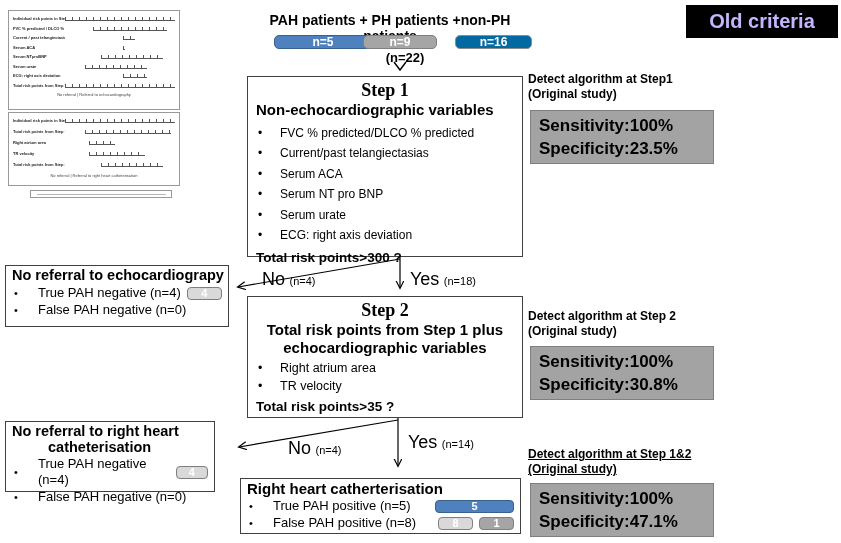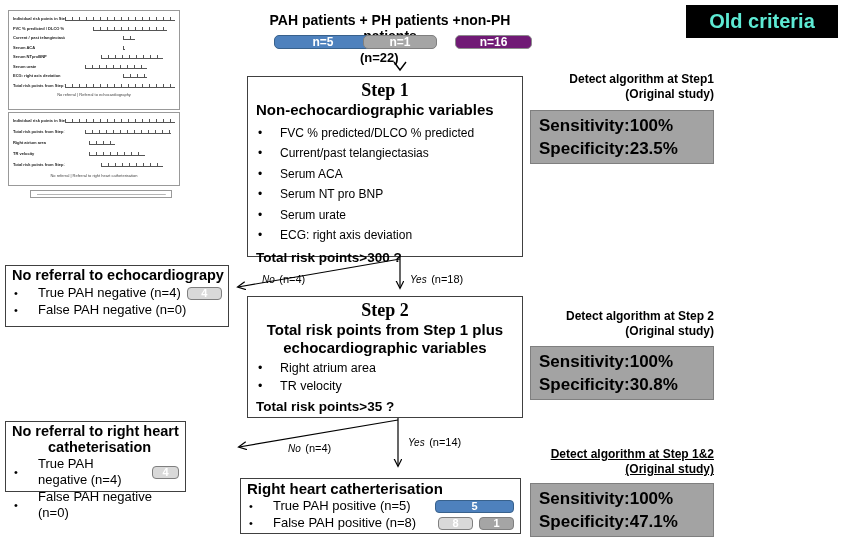--- a/index.html
+++ b/index.html
@@ -29,71 +29,71 @@
   .nom-legend{font-size:4px;line-height:5px;color:#444;text-align:center;margin-top:1px;}
   .caption-strip{box-sizing:border-box;position:absolute;left:22px;top:180px;width:142px;height:8px;border:1px solid #999;
     background:linear-gradient(#b5b5b5,#b5b5b5) center/92% 1px no-repeat;}
 
   
   .pop-label{position:absolute;left:250px;top:12px;width:280px;text-align:center;font-size:14px;font-weight:bold;}
   .n-chip{position:absolute;box-sizing:border-box;height:14px;border-radius:5px;color:#fff;font-weight:bold;
     font-size:12px;line-height:12px;text-align:center;}
   .chip-blue{background:#4e81bd;border:1.5px solid #38618c;}
   .chip-gray{background:#a5a5a5;border:1.5px solid #7f7f7f;}
-  .chip-light{background:#701a75;border:1.5px solid #8c8c8c;}
-  .n-total{position:absolute;left:360px;top:50px;width:90px;text-align:left;font-size:13px;font-weight:bold;}
-
-  .old-criteria{position:absolute;left:686px;top:5px;width:152px;height:33px;background:#000;color:#5eead4;
+  .chip-light{background:#0369a1;border:1.5px solid #8c8c8c;}
+  .n-total{position:absolute;left:360px;top:50px;width:90px;text-align:center;font-size:13px;font-weight:bold;}
+
+  .old-criteria{position:absolute;left:686px;top:5px;width:152px;height:33px;background:#000;color:#c4b5fd;
     font-size:20px;font-weight:bold;text-align:center;line-height:33px;}
 
   
   .step-box{position:absolute;box-sizing:border-box;background:#fff;border:1.5px solid #404040;padding:2px 8px;}
   #step1-box{left:247px;top:76px;width:276px;height:181px;}
   #step2-box{left:247px;top:296px;width:276px;height:122px;}
   .step-title{text-align:center;font-size:18px;font-weight:bold;line-height:22px;font-family:Liberation Serif, serif;}
   .step-sub{font-size:15px;font-weight:bold;line-height:18px;}
   #step2-box .step-sub{text-align:center;}
   .bullet{display:flex;font-size:12px;line-height:14px;margin:6.5px 0;}
   .bullet .dot{width:22px;flex:none;text-align:left;padding-left:2px;}
   #step2-box .bullet{font-size:12.5px;margin:4px 0;}
   .step-q{font-size:13.5px;font-weight:bold;margin-top:8px;}
   #step2-box .step-q{margin-top:6px;}
 
   
   .out-box{position:absolute;box-sizing:border-box;background:#fff;border:1.5px solid #404040;padding:1px 6px;}
   #no-echo-box{left:5px;top:265px;width:224px;height:62px;}
-  #no-rhc-box{left:5px;top:421px;width:181px;height:71px;}
+  #no-rhc-box{left:5px;top:421px;width:210px;height:71px;}
   .out-title{font-size:14.5px;font-weight:bold;line-height:17px;white-space:nowrap;}
   .out-title2{font-size:14.5px;font-weight:bold;line-height:16px;}
   .out-title2 .l2{padding-left:36px;}
   .out-bullet{display:flex;align-items:center;font-size:13px;line-height:16px;margin:1px 0;}
   .out-bullet .dot{width:24px;flex:none;padding-left:2px;font-size:11px;}
   .mini-chip{box-sizing:border-box;display:inline-block;height:13px;border-radius:4px;color:#fff;font-weight:bold;
     font-size:11px;line-height:11px;text-align:center;margin-left:6px;}
   .mini-light{background:#d9d9d9;border:1.5px solid #7f7f7f;width:35px;}
   .mini-dark{background:#a5a5a5;border:1.5px solid #7f7f7f;width:35px;}
   .mini-blue{background:#4e81bd;border:1.5px solid #38618c;width:79px;}
 
   
   #rhc-box{left:240px;top:478px;width:281px;height:56px;}
   #rhc-box .out-title{font-size:15px;}
   #rhc-box .out-bullet{font-size:13px;}
   .chip-slot{margin-left:auto;display:flex;align-items:center;}
 
   
-  .detect-caption{position:absolute;width:186px;text-align:right;font-size:12px;line-height:15px;font-weight:bold;}
+  .detect-caption{position:absolute;width:186px;text-align:left;font-size:12px;line-height:15px;font-weight:bold;}
   .detect-box{position:absolute;box-sizing:border-box;width:184px;height:54px;background:#a3a3a3;border:1px solid #7f7f7f;
     padding:3px 8px;font-size:17px;font-weight:bold;line-height:23px;}
   #detect1-caption{left:528px;top:72px;}   #detect1-box{left:530px;top:110px;}
   #detect2-caption{left:528px;top:309px;}  #detect2-box{left:530px;top:346px;}
   #detect3-caption{left:528px;top:447px;text-decoration:underline;}  #detect3-box{left:530px;top:483px;}
 
   
   .branch-label{position:absolute;white-space:nowrap;}
-  .b-main{font-size:10px;font-style:italic;}
+  .b-main{font-size:18px;}
   .b-sub{font-size:11px;}
 
   svg.overlay{position:absolute;left:0;top:0;pointer-events:none;}
 </style>
 </head>
 <body>
 
 <div id="canvas">
 
   <div class="thumb">
@@ -157,21 +157,21 @@
             <span class="nom-scale"></span>
           </div>
         </div>
       <div class="nom-legend">No referral  |  Referral to right heart catheterisation</div>
     </div>
     <div class="caption-strip"></div>
   </div>
 
   <div class="pop-label">PAH patients + PH patients +non-PH  patients</div>
   <div class="n-chip chip-blue" style="left:274px;top:35px;width:98px;">n=5</div>
-  <div class="n-chip chip-gray" style="left:363px;top:35px;width:74px;">n=1</div>
+  <div class="n-chip chip-gray" style="left:363px;top:35px;width:74px;">n=9</div>
   <div class="n-chip chip-light" style="left:455px;top:35px;width:77px;">n=16</div>
   <div class="n-total">(n=22)</div>
 
   <div class="old-criteria">Old criteria</div>
 
   <div class="step-box" id="step1-box">
     <div class="step-title">Step 1</div>
     <div class="step-sub">Non-echocardiographic variables</div>
     <div class="bullet">
         <span class="dot">•</span>

